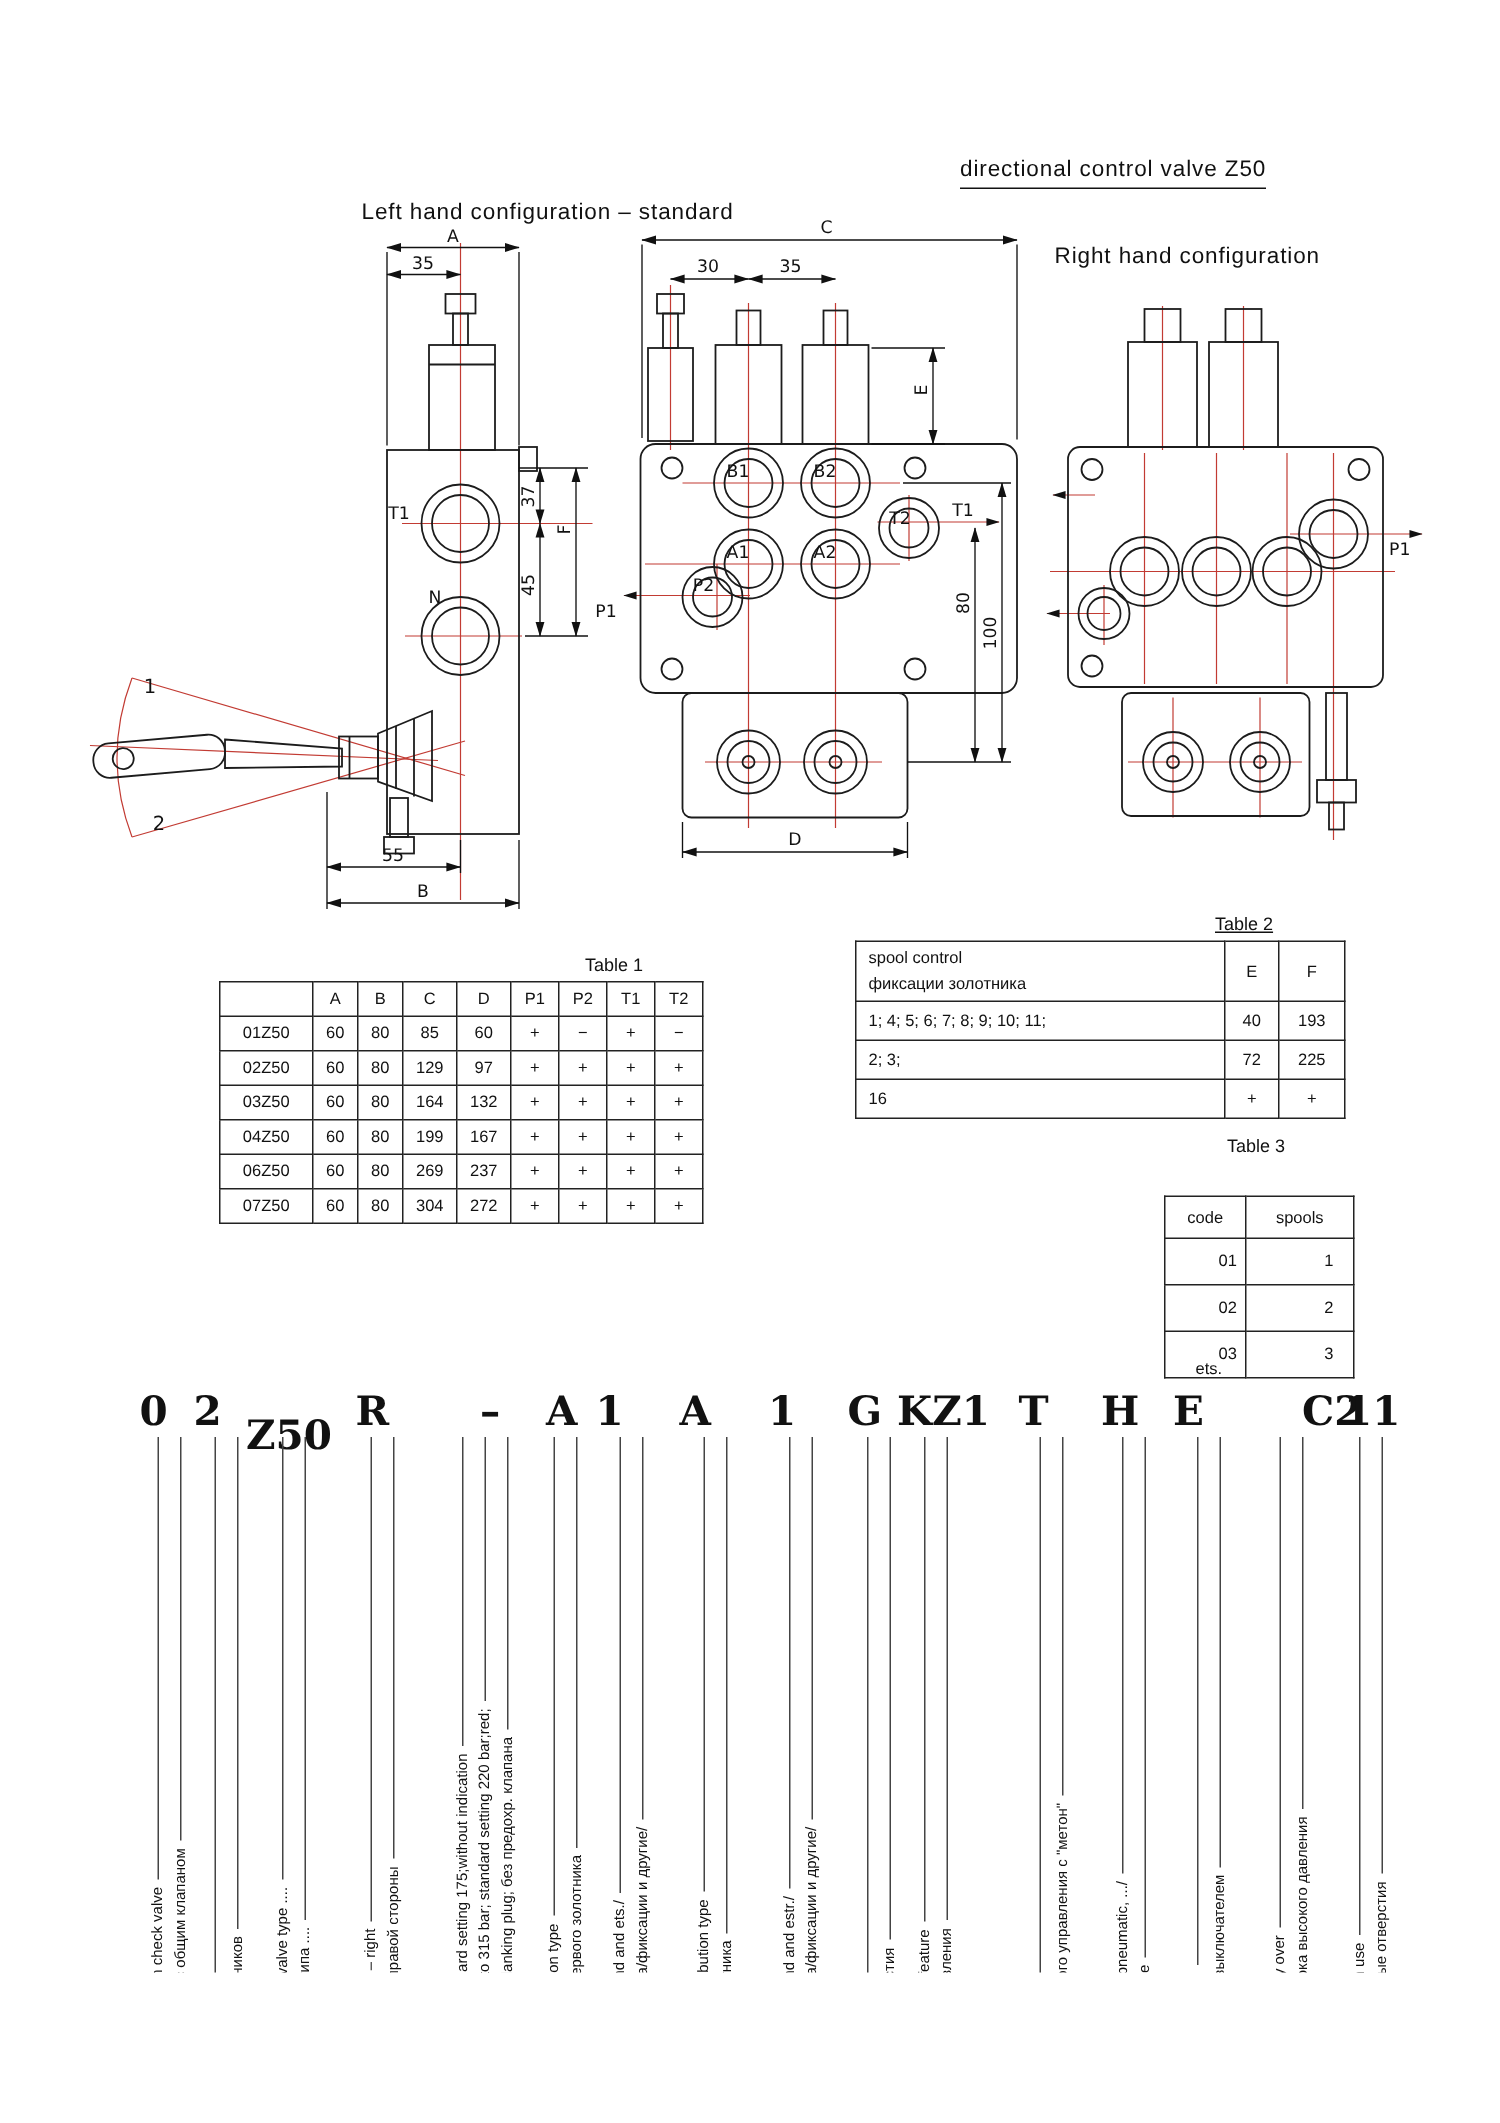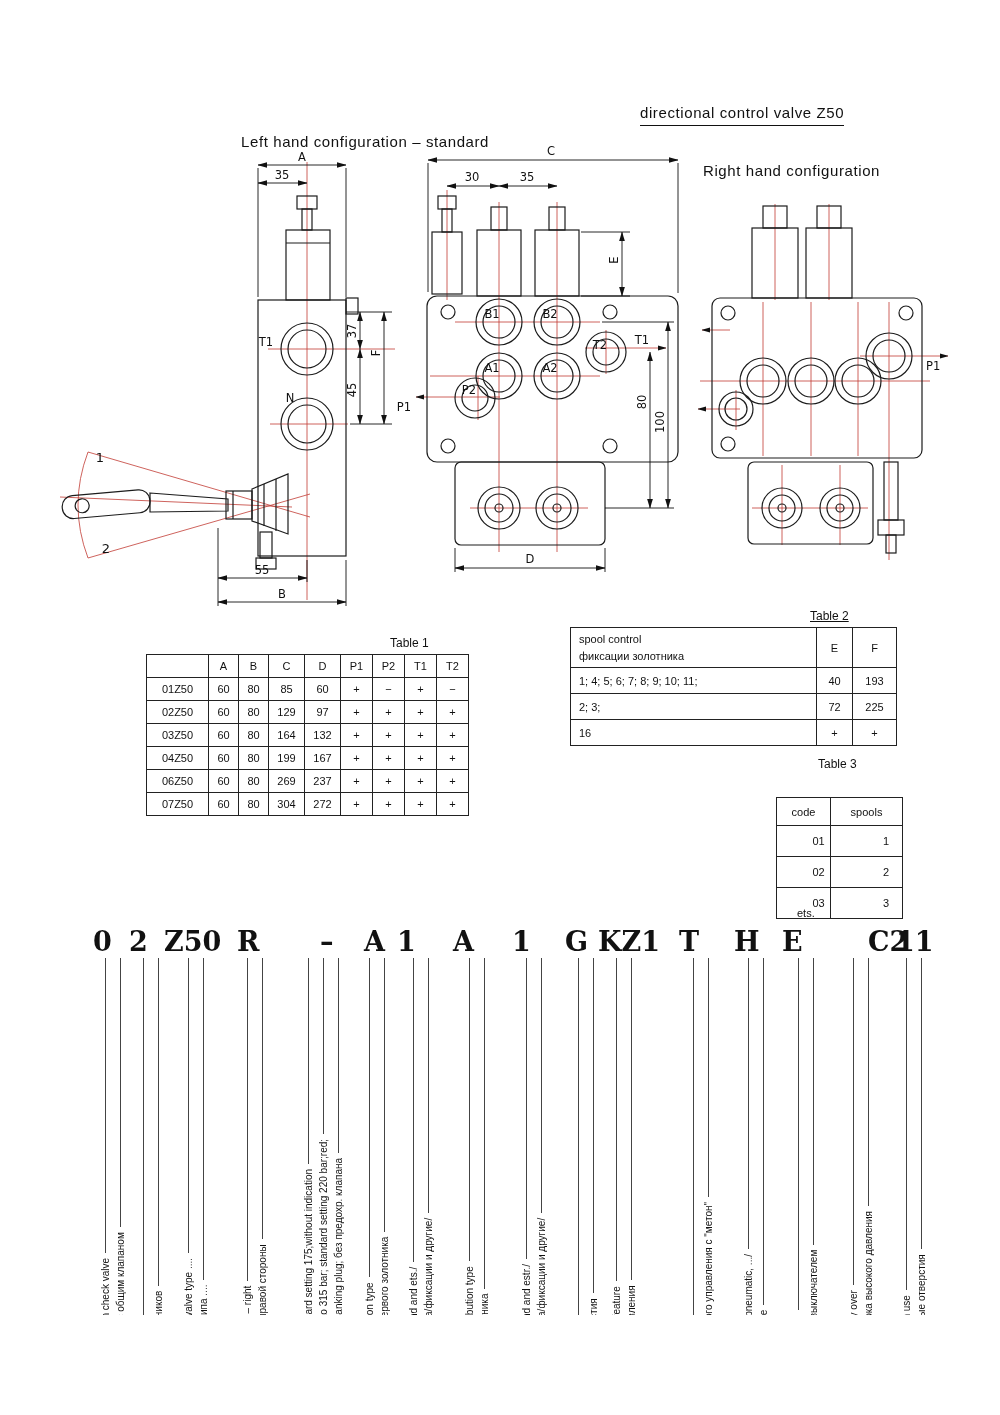--- a/index.html
+++ b/index.html
@@ -417,21 +417,21 @@
       </div>
       <div class="code-char" style="left: 129px;">2</div>
       <div class="vlabel" style="left: 136px; top: 1398px; width: 440px;">
         <span class="vtext">number of spools</span>
         <span class="vleader"></span>
       </div>
       <div class="vlabel" style="left: 151px; top: 1398px; width: 440px;">
         <span class="vtext">количество золотников</span>
         <span class="vleader"></span>
       </div>
-      <div class="code-char" style="left: 164px;">Z50</div>
+      <div class="code-char" style="left: 164px; margin-top: 16px;">Z50</div>
       <div class="vlabel" style="left: 181px; top: 1398px; width: 440px;">
         <span class="vtext">directional control valve type ....</span>
         <span class="vleader"></span>
       </div>
       <div class="vlabel" style="left: 196px; top: 1398px; width: 440px;">
         <span class="vtext">распределитель типа ....</span>
         <span class="vleader"></span>
       </div>
       <div class="code-char" style="left: 237px;">R</div>
       <div class="vlabel" style="left: 240px; top: 1398px; width: 440px;">

